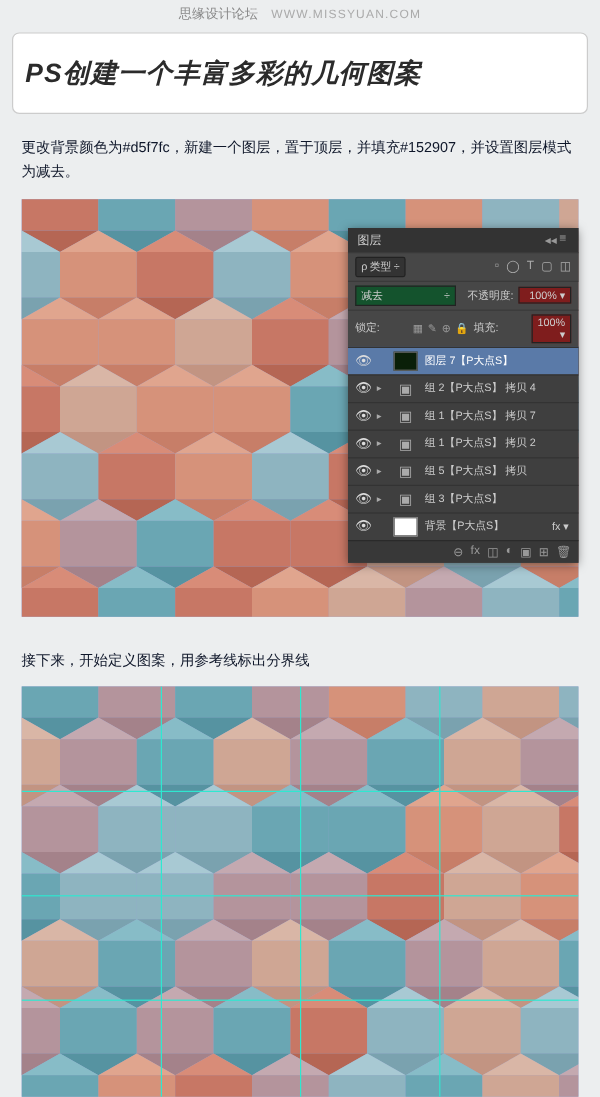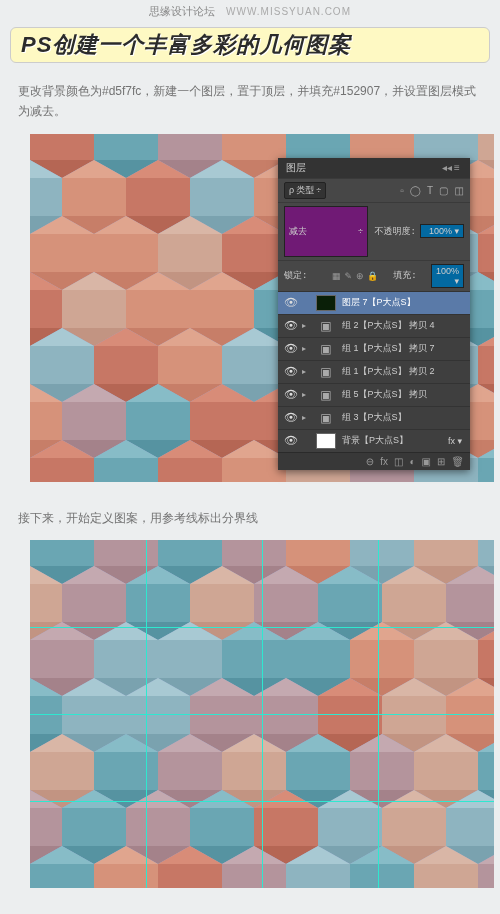--- a/index.html
+++ b/index.html
@@ -1,23 +1,23 @@
 <!DOCTYPE html>
 <html><head>
 <meta charset="utf-8">
 <style>
 * { margin: 0; padding: 0; box-sizing: border-box; }
 body { width: 500px; height: 914px; background: #eceeef; font-family: "Microsoft YaHei", sans-serif; font-size: 12px; color: #666; }
 .header-watermark { text-align: center; color: #888; font-size: 11px; padding: 4px 0; }
 .header-watermark span:last-child { color: #aaa; font-size: 10px; letter-spacing: 1px; margin-left: 8px; }
-.title-banner { margin: 4px 10px 6px; border: 1px solid #ccc; border-radius: 6px; padding: 2px 10px; background: #fef9c3; }
+.title-banner { margin: 4px 10px 6px; border: 1px solid #ccc; border-radius: 6px; padding: 18px 10px; background: #ffffff; }
 .title-banner h1 { font-size: 22px; font-weight: bold; color: #2b2b2b; font-style: italic; text-shadow: 1px 1px 0 #fff; letter-spacing: 1px; }
 .title-banner p { font-size: 11px; color: #888; margin-top: 2px; }
-.body-text { padding: 12px 18px; line-height: 1.7; color: #737373; font-size: 12px; }
-.image-block { margin: 0 30px 14px; position: relative; }
+.body-text { padding: 12px 18px; line-height: 1.7; color: #0f172a; font-size: 12px; }
+.image-block { margin: 0 18px 14px; position: relative; }
 .pattern { width: 464px; height: 348px; background: #9aa6d4; position: relative; overflow: hidden; }
 .hexgrid { position: absolute; inset: 0; }
 .hexrow { display: flex; margin-top: -18px; }
 .hexrow:first-child { margin-top: -30px; }
 .hexrow.offset { margin-left: -32px; }
 .hex { width: 64px; height: 74px; position: relative; flex-shrink: 0; }
 .hex .f { position: absolute; }
 .hex .top { left: 0; top: 0; width: 0; height: 0; border-left: 32px solid transparent; border-right: 32px solid transparent; border-bottom: 18px solid; }
 .hex .mid { left: 0; top: 18px; width: 64px; height: 38px; }
 .hex .bot { left: 0; top: 56px; width: 0; height: 0; border-left: 32px solid transparent; border-right: 32px solid transparent; border-top: 18px solid; }
@@ -31,23 +31,23 @@
 .guide-v { position: absolute; top: 0; bottom: 0; width: 1px; background: #2ee8d0; }
 .guide-h { position: absolute; left: 0; right: 0; height: 1px; background: #2ee8d0; }
 .layers-panel { position: absolute; top: 24px; right: 0; width: 192px; background: #474747; color: #ccc; font-size: 10px; box-shadow: 0 2px 8px rgba(0,0,0,.5); }
 .lp-tab { background: #333; padding: 3px 8px; font-size: 10px; display: flex; align-items: center; justify-content: space-between; }
 .lp-tab .ctrls { display: flex; gap: 4px; }
 .lp-tab .ctrls span { width: 8px; color: #999; cursor: pointer; }
 .lp-row { display: flex; align-items: center; padding: 3px 6px; gap: 4px; border-top: 1px solid #3a3a3a; }
 .lp-row.filter { background: #474747; }
 .lp-row.filter .sel { background: #333; border: 1px solid #222; padding: 1px 4px; border-radius: 2px; font-size: 9px; display: flex; align-items: center; gap: 2px; }
 .lp-row.filter .ficons { display: flex; gap: 6px; margin-left: auto; color: #aaa; font-size: 10px; }
-.lp-row .label { min-width: 44px; font-size: 9px; font-family: Liberation Mono, monospace; }
-.lp-row .dd { background: #701a75; border: 1px solid #222; padding: 18px 4px; flex: 1; font-size: 9px; display: flex; justify-content: space-between; align-items: center; }
-.lp-row .pct { background: #0369a1; border: 1px solid #222; padding: 1px 4px; width: 44px; font-size: 9px; text-align: right; }
+.lp-row .label { min-width: 44px; font-size: 9px; }
+.lp-row .dd { background: #14532d; border: 1px solid #222; padding: 1px 4px; flex: 1; font-size: 9px; display: flex; justify-content: space-between; align-items: center; }
+.lp-row .pct { background: #7f1d1d; border: 1px solid #222; padding: 1px 4px; width: 44px; font-size: 9px; text-align: right; }
 .lp-row.lock .lockicons { display: flex; gap: 4px; color: #999; font-size: 9px; }
 .lp-layers { background: #3f3f3f; }
 .lp-layer { display: flex; align-items: center; padding: 3px 6px; gap: 6px; border-top: 1px solid #333; }
 .lp-layer.selected { background: #5a7aa8; color: #fff; }
 .lp-eye { width: 12px; color: #ddd; font-size: 11px; }
 .lp-arrow { width: 8px; font-size: 8px; color: #aaa; }
 .lp-thumb { width: 20px; height: 16px; background: #222; border: 1px solid #666; flex-shrink: 0; }
 .lp-thumb.dark { background: #0a1f08; }
 .lp-thumb.folder { background: none; border: none; color: #aaa; font-size: 12px; display: flex; align-items: center; justify-content: center; }
 .lp-thumb.white { background: #fff; }
@@ -380,21 +380,21 @@
       <span class="pct"><span>100%</span> ▾</span>
     </div>
     <div class="lp-row lock">
       <span class="label">锁定:</span>
       <div class="lockicons" id="lock-icons">
           <span>▦</span>
           <span>✎</span>
           <span>⊕</span>
           <span>🔒</span>
         </div>
-      <span class="label" style="text-align:center;margin-left:auto">填充:</span>
+      <span class="label" style="text-align:left;margin-left:auto">填充:</span>
       <span class="pct"><span>100%</span> ▾</span>
     </div>
     <div class="lp-layers" id="layer-list">
         <div class="lp-layer selected">
           <span class="lp-eye">👁</span>
           <span class="lp-arrow"></span>
           <span class="lp-thumb dark"></span>
           <span class="lp-name">图层 7【P大点S】</span>
         </div>
         <div class="lp-layer">

